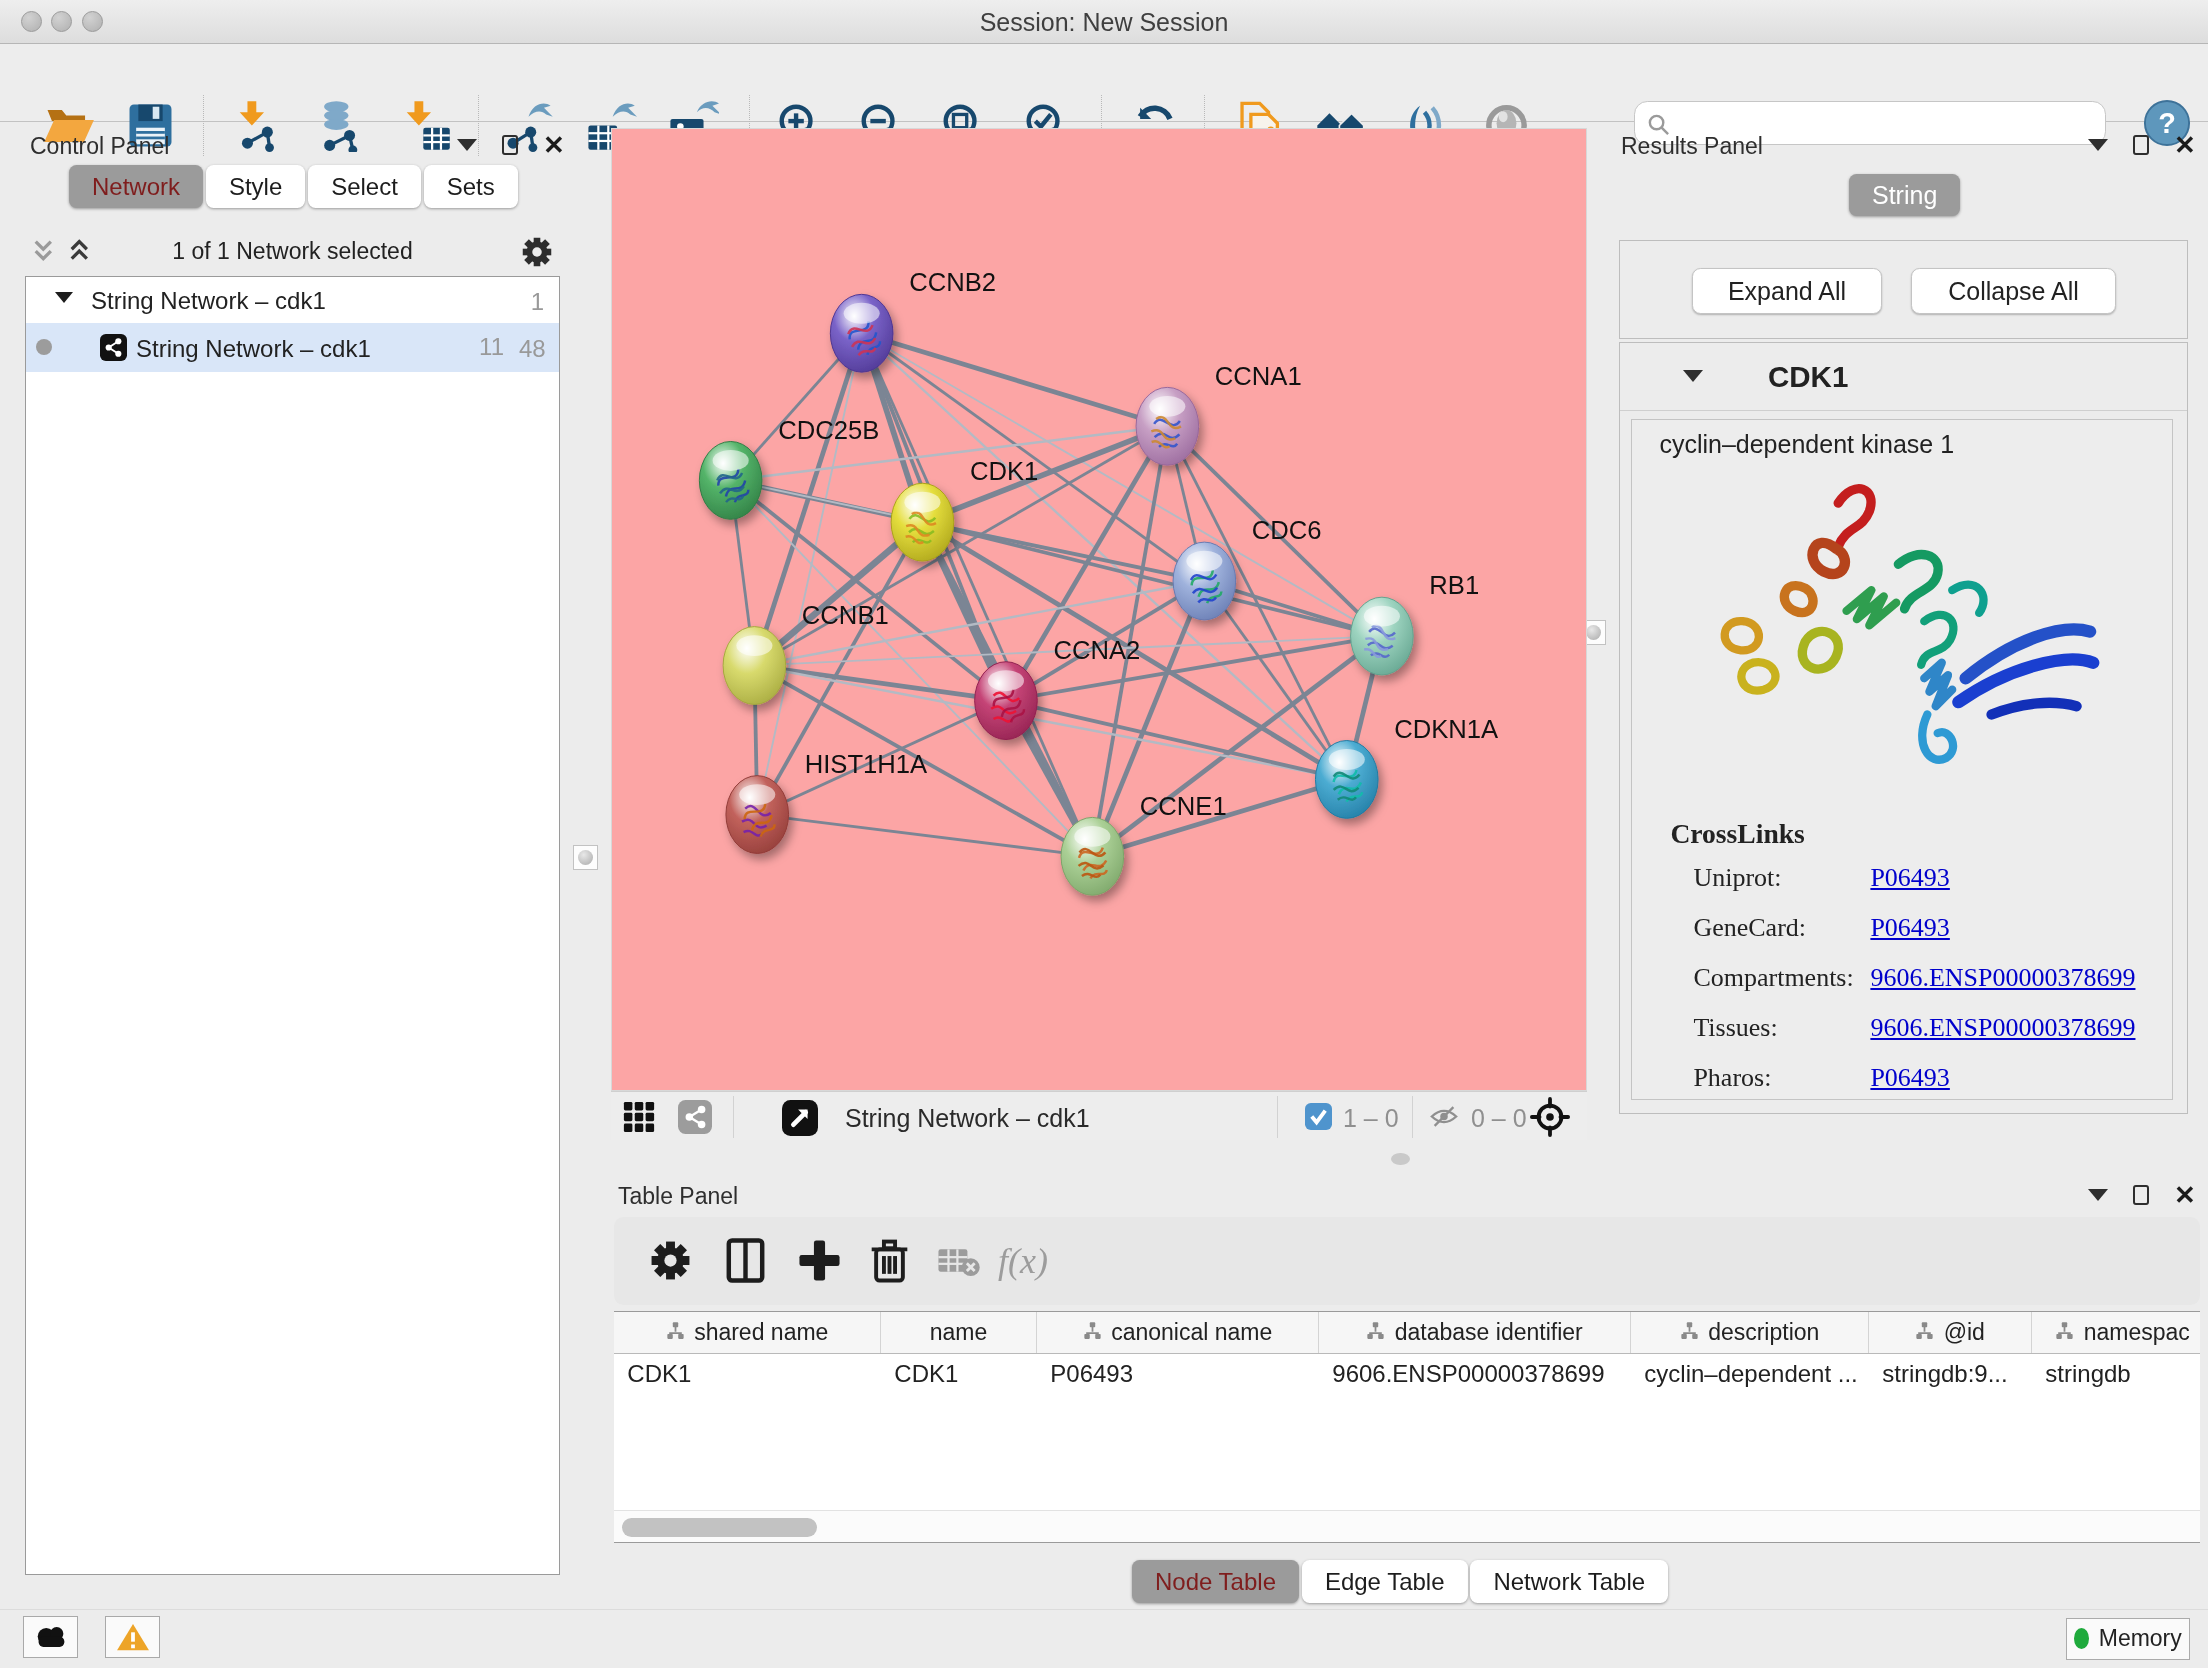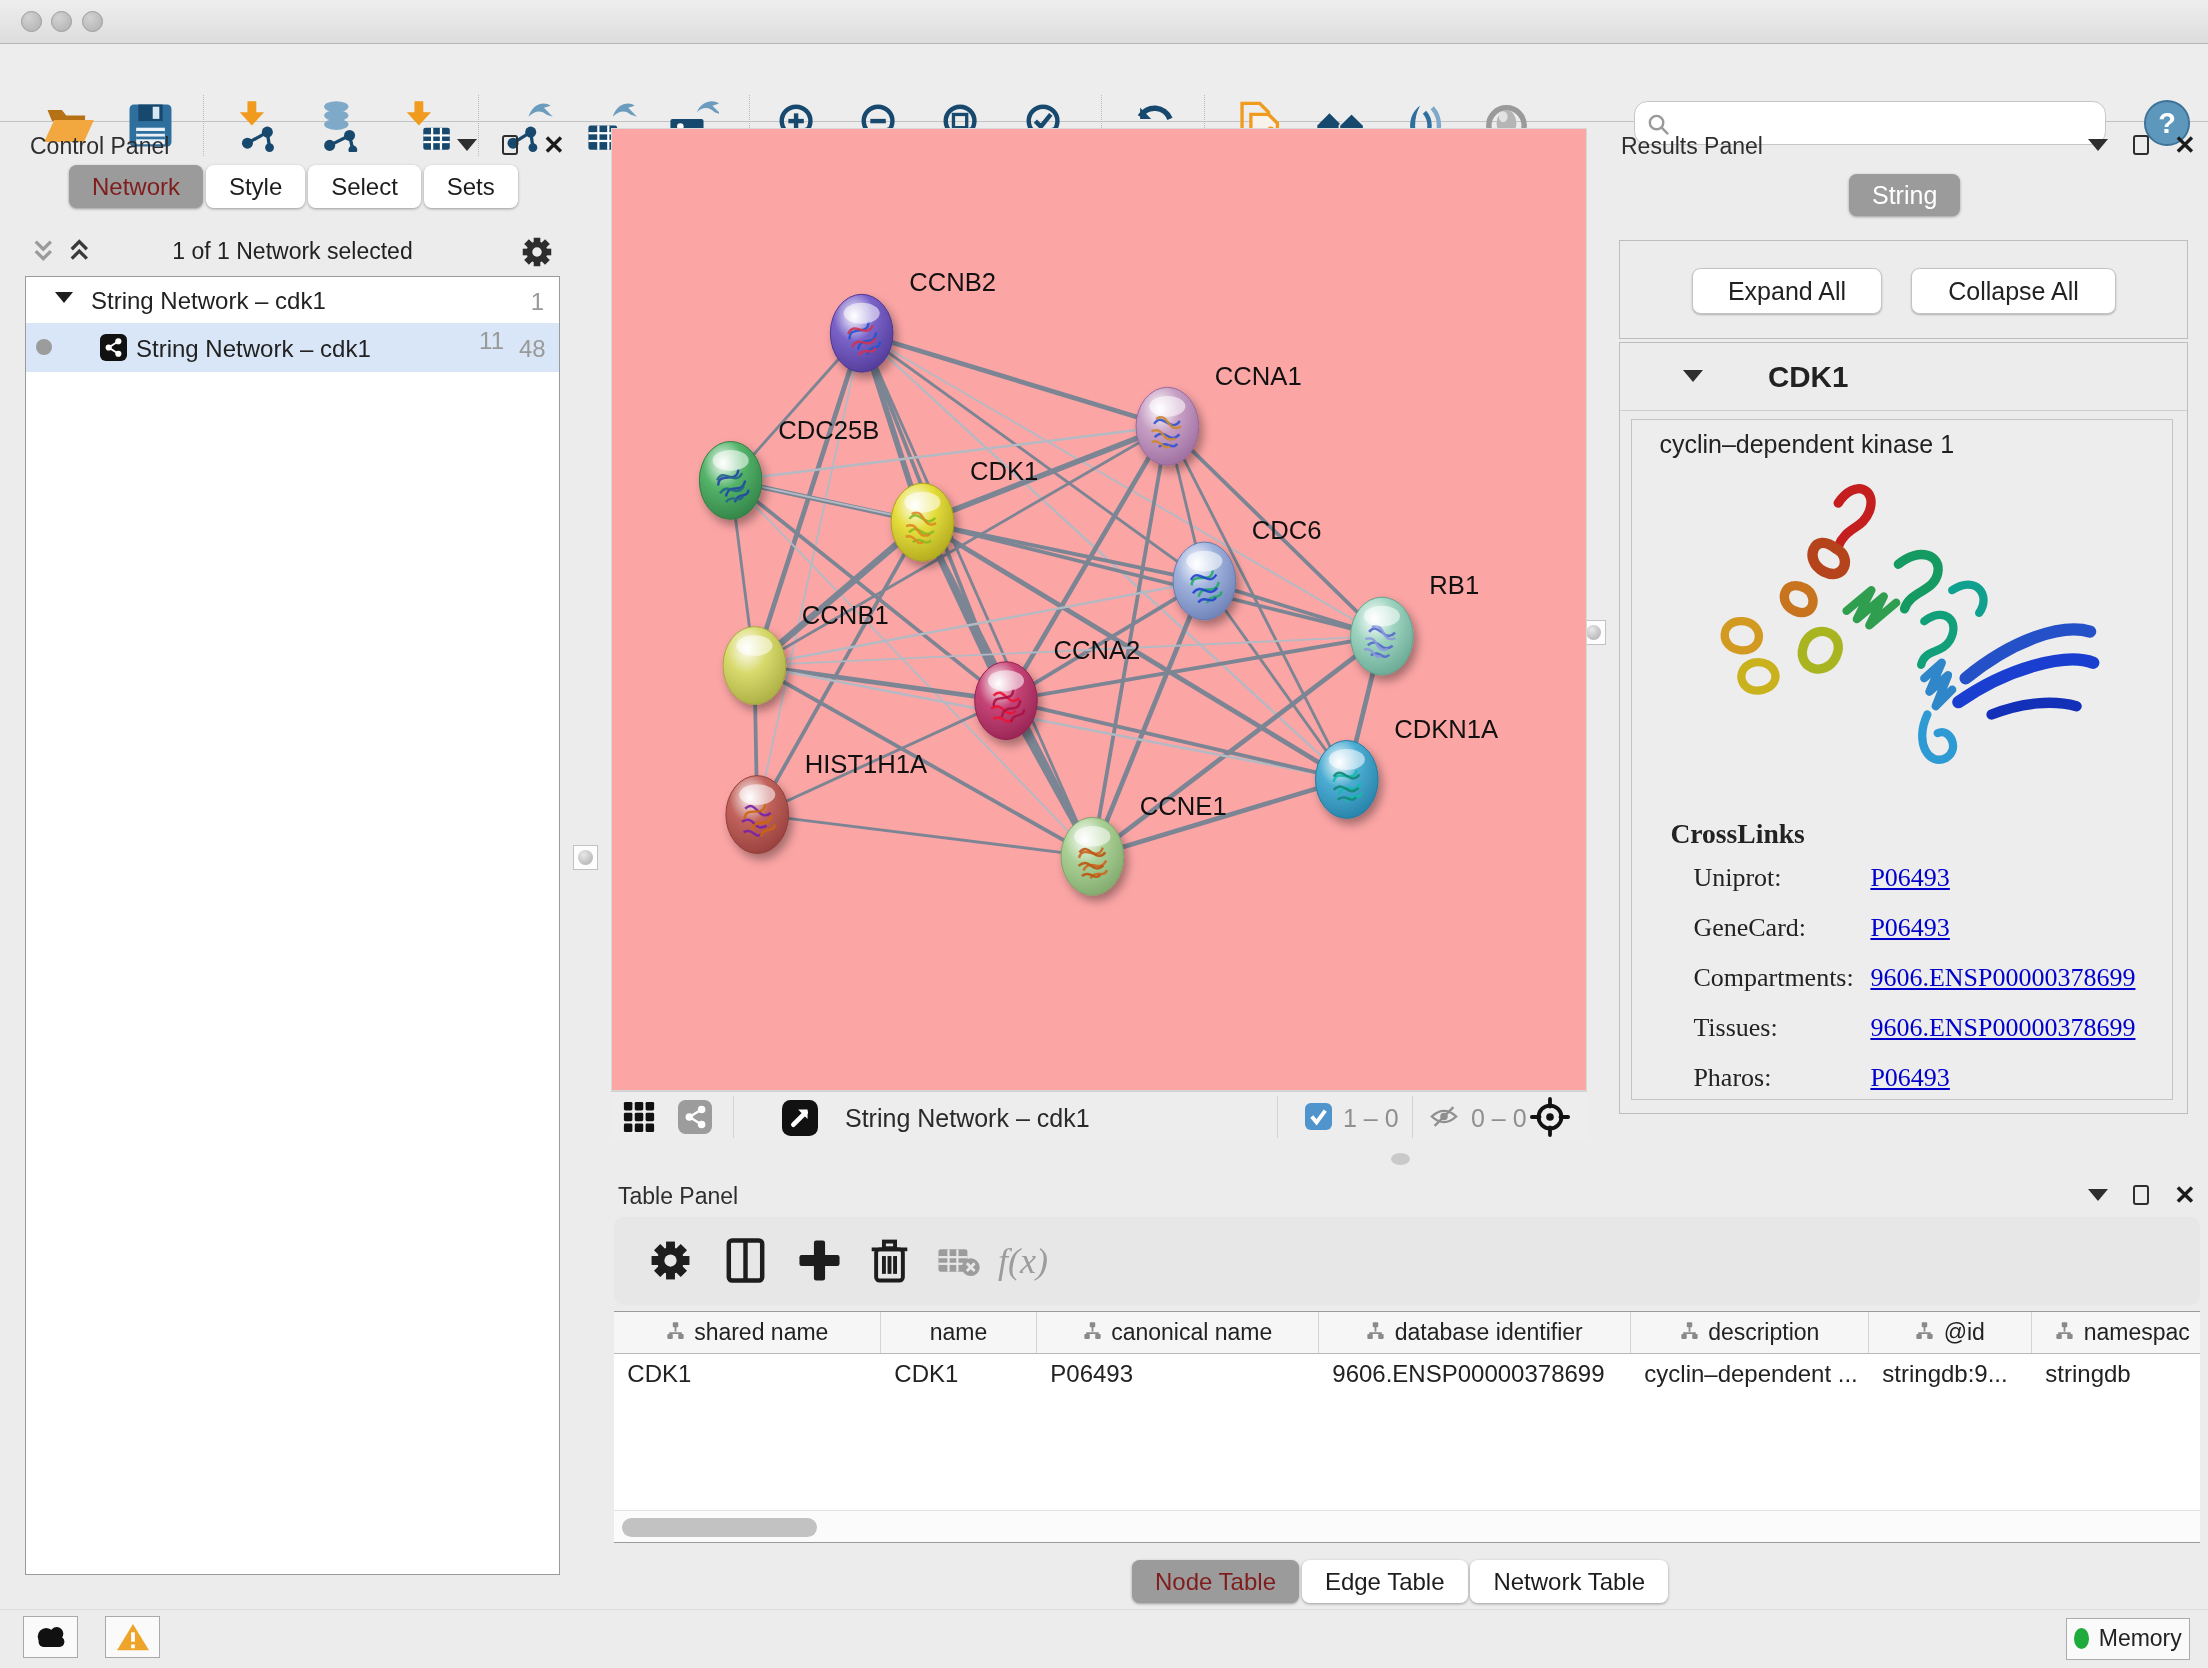--- a/index.html
+++ b/index.html
@@ -125,20 +125,21 @@
 </style>
 </head>
 <body>
 
 <div id="window">
 
   <div id="titlebar">
     <span class="traffic" style="left:21px"></span>
     <span class="traffic" style="left:51px"></span>
     <span class="traffic" style="left:82px"></span>
+    <div id="win-title">Session: New Session</div>
   </div>
 
   <div id="toolbar">
     <span class="tb-icon" style="left:42px">
       <svg viewBox="0 0 48 48">
           <path d="M5 10h13l4 5h17v5H9z" fill="#b57114"></path>
           <path d="M2 39 L11 19 H47 L38 39 Z" fill="#f3a73f"></path>
         </svg></span>
     <span class="tb-icon" style="left:124px">
       <svg viewBox="0 0 48 48">
@@ -355,21 +356,21 @@
             <circle cx="9" cy="14" r="3.2"></circle>
             <circle cx="19" cy="7.5" r="3.2"></circle>
             <circle cx="19" cy="20.5" r="3.2"></circle>
           </g>
           <g stroke="#fff" stroke-width="2">
             <line x1="9" y1="14" x2="19" y2="7.5"></line>
             <line x1="9" y1="14" x2="19" y2="20.5"></line>
           </g>
         </svg>
       <span style="position:absolute;left:110px;top:12.4px">String Network – cdk1</span>
-      <span class="count" style="right:55px;top:4px">11</span>
+      <span class="count" style="right:55px;top:10px">11</span>
       <span class="count" style="right:13.3px;top:12.4px">48</span>
     </div>
   </div>
 
   <div class="split-handle" style="left:573px; top:845px">
       <i></i>
     </div>
   <div class="split-handle" style="left:1581px; top:620px">
       <i></i>
     </div>

